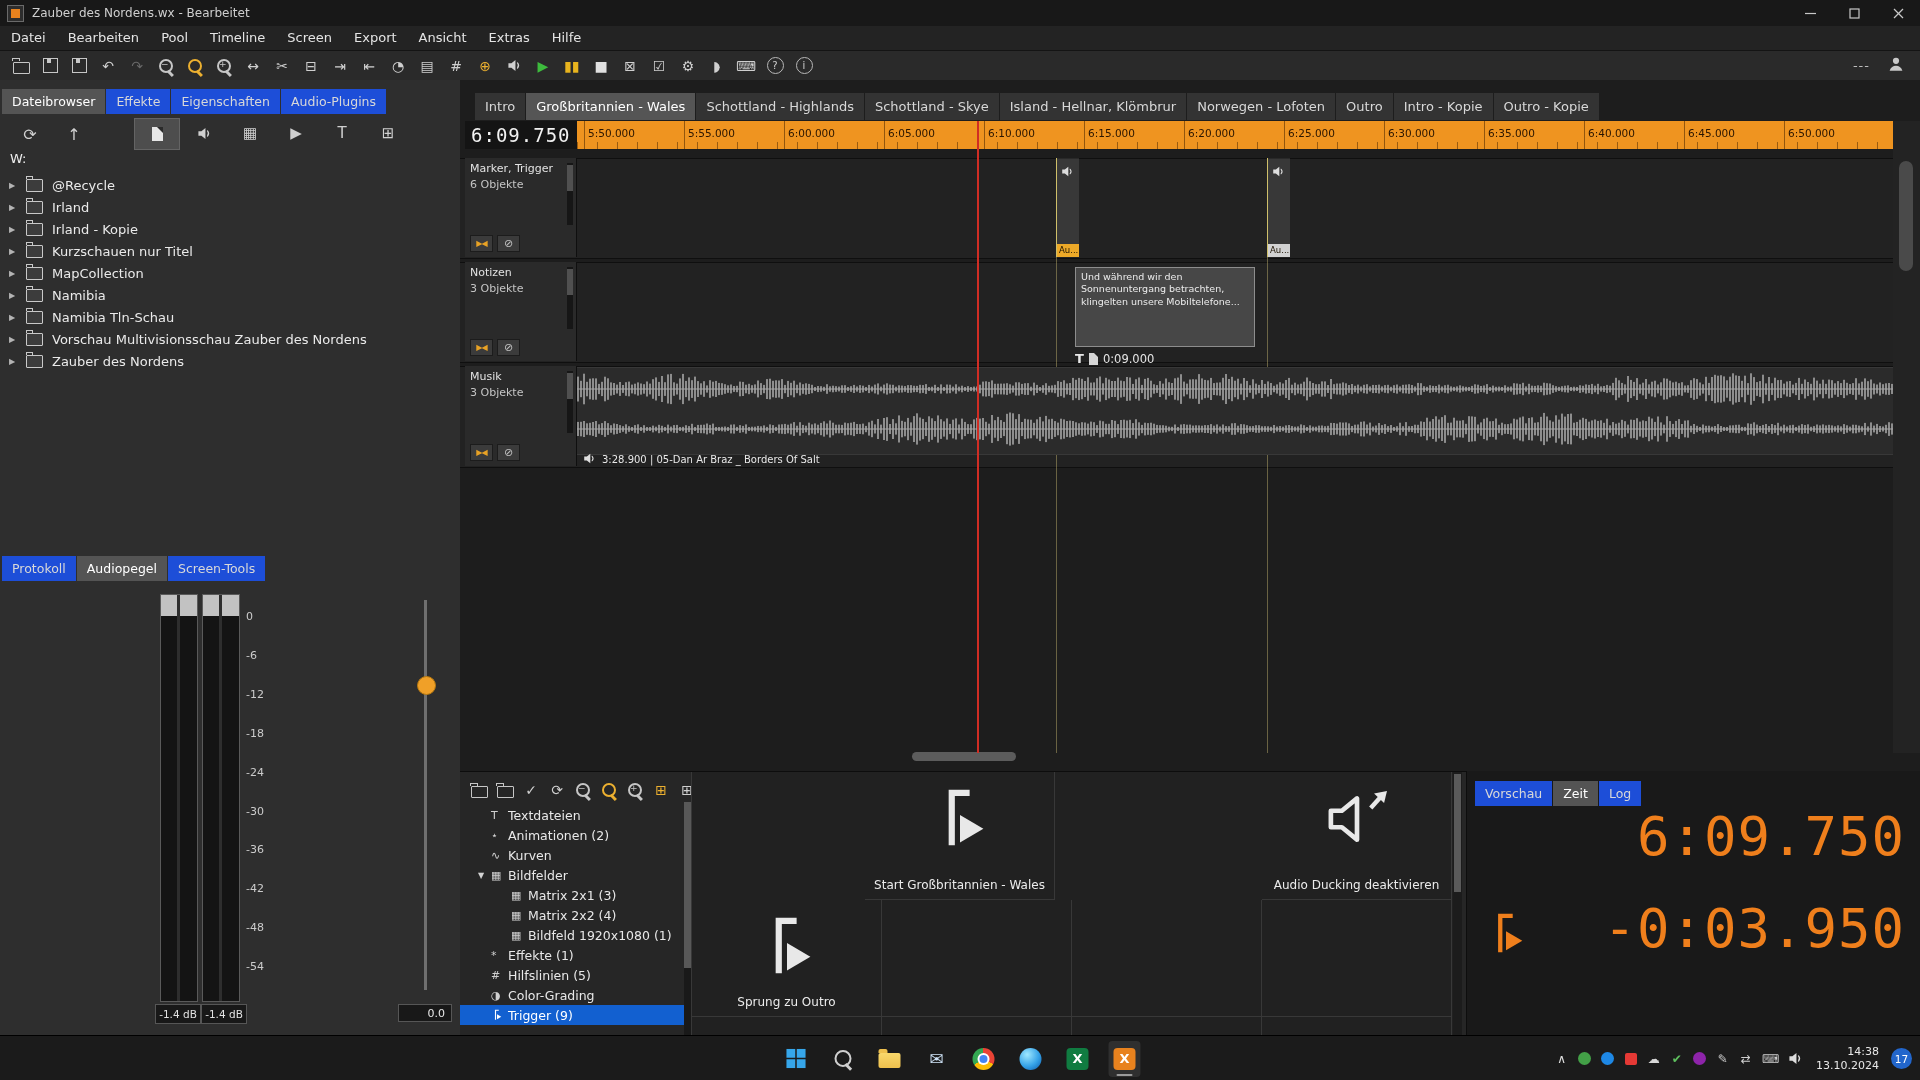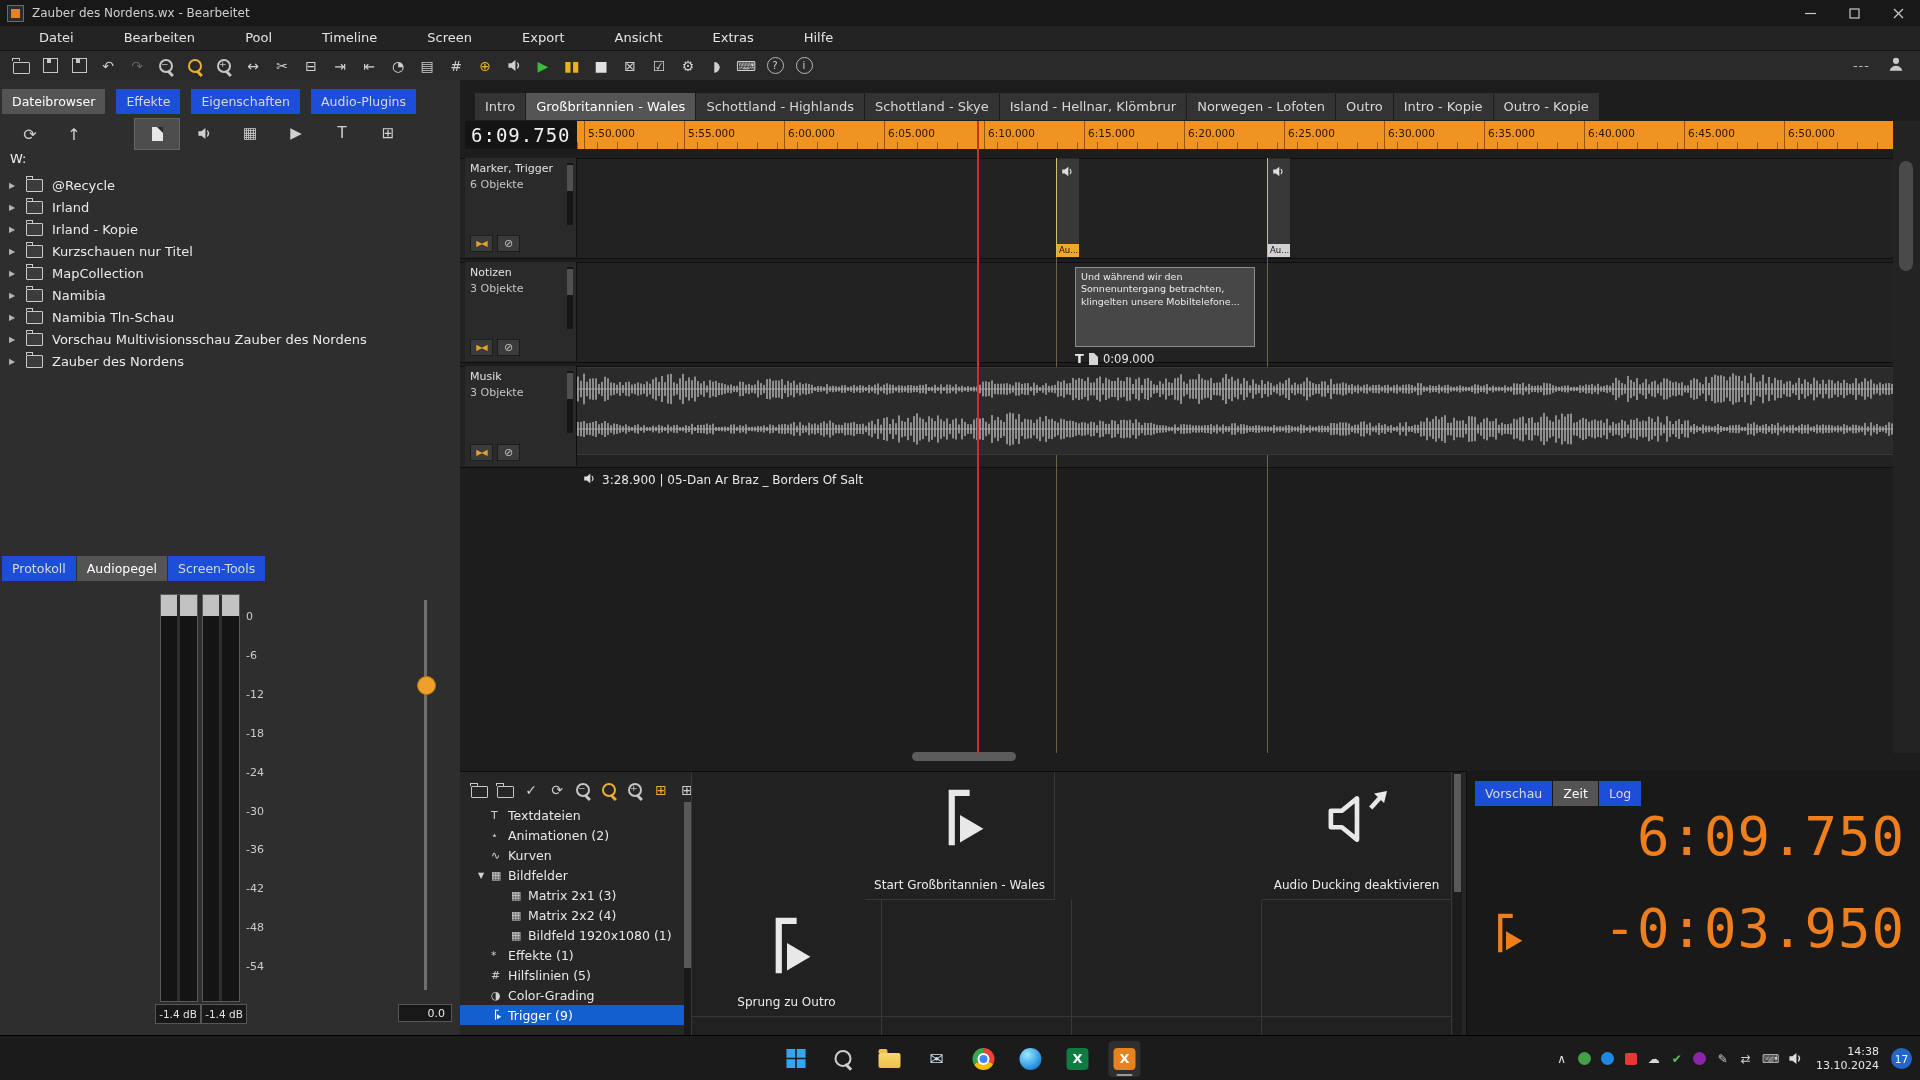--- a/index.html
+++ b/index.html
@@ -10,21 +10,21 @@
   #titlebar{position:absolute;left:0;top:0;width:1920px;height:26px;background:#181818;display:flex;align-items:center;}
   .app-icon{width:15px;height:15px;margin:0 8px 0 7px;background:#2d2d2d;border:1px solid #6a6a6a;position:relative;}
   .app-icon::after{content:"";position:absolute;left:3px;top:3px;right:3px;bottom:3px;background:#e8821e;}
   .title-text{font-size:12px;color:#cfcfcf;}
   .win-controls{margin-left:auto;display:flex;height:26px;}
   .win-btn{width:44px;height:26px;display:flex;align-items:center;justify-content:center;}
   .win-btn svg{stroke:#c8c8c8;stroke-width:1.2;fill:none;}
 
   
   #menubar{position:absolute;left:0;top:26px;width:1920px;height:24px;background:#232323;display:flex;align-items:center;border-bottom:1px solid #141414;}
-  .menu-item{font-size:13px;color:#e4e4e4;padding:0 11px;line-height:24px;margin-left:28px;}
+  .menu-item{font-size:13px;color:#e4e4e4;padding:0 11px;line-height:24px;}
 
   
   #toolbar{position:absolute;left:0;top:51px;width:1920px;height:29px;background:#2a2a2a;display:flex;align-items:center;border-bottom:1px solid #121212;}
   #toolbar-icons{display:flex;align-items:center;padding-left:8px;gap:3px;}
   .tbtn{width:26px;height:25px;display:flex;align-items:center;justify-content:center;border-radius:2px;position:relative;}
   .tbtn .glyph{font-size:14px;color:#cfcfcf;line-height:1;}
   .tbtn.accent .glyph{color:#ecb030;}
   .tbtn.dim .glyph{color:#686868;}
   .glyph.circ{border:1px solid #b8b8b8;border-radius:50%;width:15px;height:15px;font-size:10px;display:flex;align-items:center;justify-content:center;}
   #toolbar-right{margin-left:auto;display:flex;align-items:center;gap:16px;padding-right:14px;}
@@ -42,21 +42,21 @@
   .shape-mag .pm{position:absolute;left:0;top:-2px;width:6px;font-size:9px;color:#c6c6c6;line-height:10px;}
   .shape-page{width:11px;height:14px;background:#e6e6e6;position:relative;display:inline-block;}
   .shape-page::before{content:"";position:absolute;right:0;top:0;border:3px solid;border-color:#2a2a2a #2a2a2a transparent transparent;}
   .shape-page.small{width:9px;height:12px;background:#d6d6d6;}
   .shape-page.small::before{border-width:2.5px;border-color:#1f1f1f #1f1f1f transparent transparent;}
 
   
   #left-col{position:absolute;left:0;top:80px;width:460px;height:955px;background:#2e2e2e;border-right:1px solid #101010;}
   .tab{background:#1d4ed8;color:#d8d8d8;font-size:12.5px;padding:0 10px;height:25px;line-height:25px;white-space:nowrap;}
   .tab.active{background:#545454;color:#fff;}
-  #fb-tabs{position:absolute;left:2px;top:9px;display:flex;gap:11px;justify-content:space-between;}
+  #fb-tabs{position:absolute;left:2px;top:9px;display:flex;gap:1px;justify-content:space-between;}
   #fb-toolbar{position:absolute;left:8px;top:38px;display:flex;align-items:center;}
   .pbtn{width:44px;height:30px;display:flex;align-items:center;justify-content:center;color:#d0d0d0;font-size:17px;}
   .pbtn.active{background:#4d4d4d;border:1px solid #646464;}
   .pbtn .pg{font-size:15px;}
   #fb-filters{display:flex;margin-left:38px;gap:2px;}
   #fb-drive{position:absolute;left:10px;top:71px;font-size:13px;color:#eee;}
   #fb-tree{position:absolute;left:0;top:94px;width:458px;}
   .tree-row{display:flex;align-items:center;height:22px;padding-left:9px;}
   .chev{width:17px;font-size:8px;color:#b4b4b4;}
   .i-folder{width:15px;height:11px;border:1px solid #c9c9c9;border-radius:1px;background:#3c3c3c;position:relative;margin-right:9px;flex:none;}
@@ -112,21 +112,21 @@
 
   #note-clip{position:absolute;left:615px;top:187px;width:180px;height:80px;background:#474747;border:1px solid #8d8d8d;
      padding:3px 5px;box-sizing:border-box;font-size:9.5px;line-height:1.3;color:#ececec;overflow:hidden;z-index:5;}
   #note-meta{position:absolute;left:615px;top:271px;display:flex;align-items:center;gap:5px;z-index:5;}
   #note-meta .tglyph{font-size:13px;color:#e8e8e8;font-weight:bold;}
   #note-meta .dur{font-size:11.5px;color:#e4e4e4;}
 
   #music-clip-bg{position:absolute;left:117px;top:287px;width:1316px;height:86px;background:#2b2b2b;border-top:1px solid #383838;border-bottom:1px solid #383838;}
   #wavebox{position:absolute;left:117px;top:289px;width:1316px;height:80px;z-index:4;}
   #music-label{position:absolute;left:123px;top:372px;display:flex;align-items:center;gap:6px;z-index:5;}
-  #music-label span{font-size:12px;color:#e9e9e9;white-space:nowrap;margin-top:20px;}
+  #music-label span{font-size:10px;color:#e9e9e9;white-space:nowrap;}
 
   #h-scroll{position:absolute;left:0;top:671px;width:1433px;height:12px;}
   #h-scroll .hs-handle{position:absolute;left:452px;top:1px;width:104px;height:9px;background:#5c5c5c;border-radius:5px;}
 
   
   #pool-panel{position:absolute;left:0;top:691px;width:1006px;height:264px;background:#262626;border-top:1px solid #0d0d0d;}
   #pool-toolbar{position:absolute;left:8px;top:7px;display:flex;align-items:center;gap:4px;}
   #pool-toolbar .tbtn{width:22px;height:22px;}
   #pool-tree{position:absolute;left:0;top:33px;width:224px;}
   .ptree-row{display:flex;align-items:center;height:20px;padding-left:18px;width:206px;}

